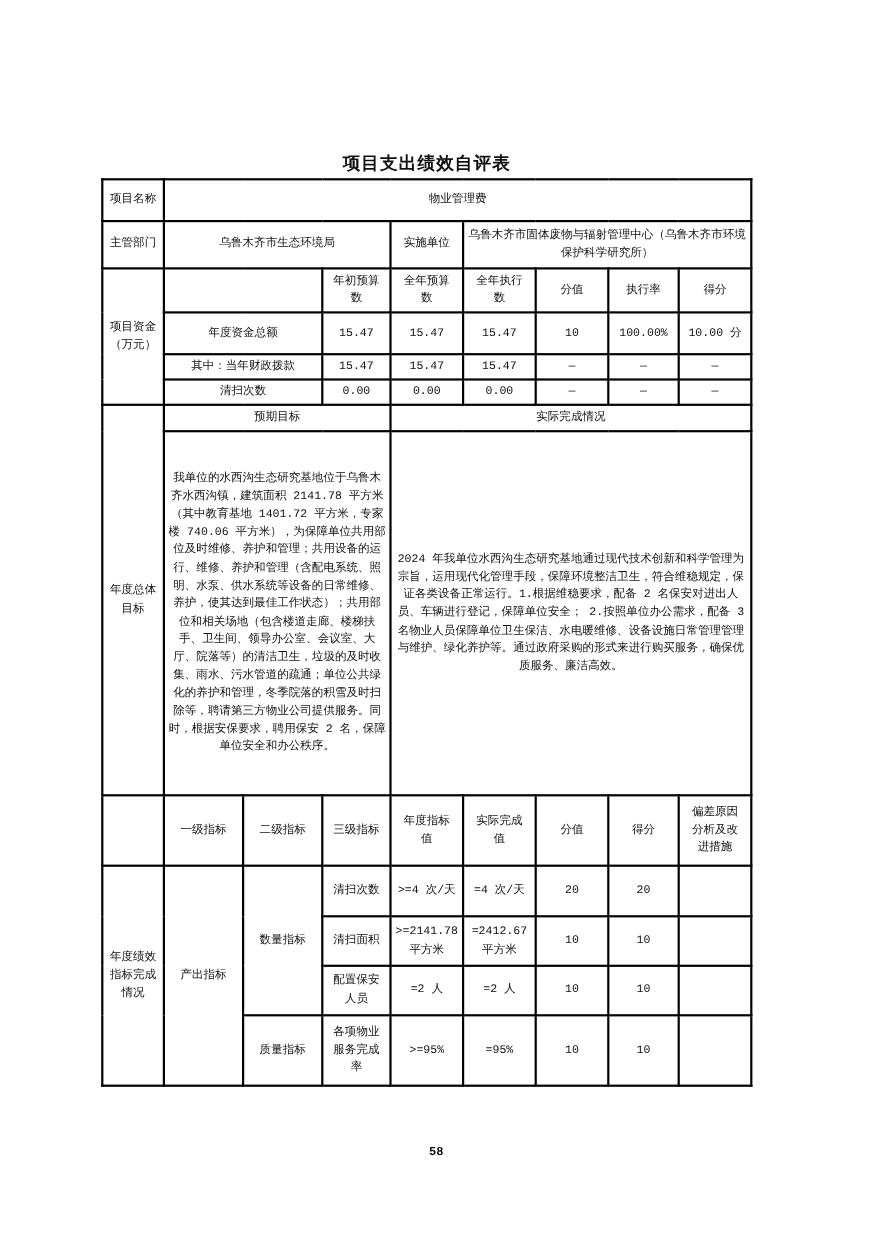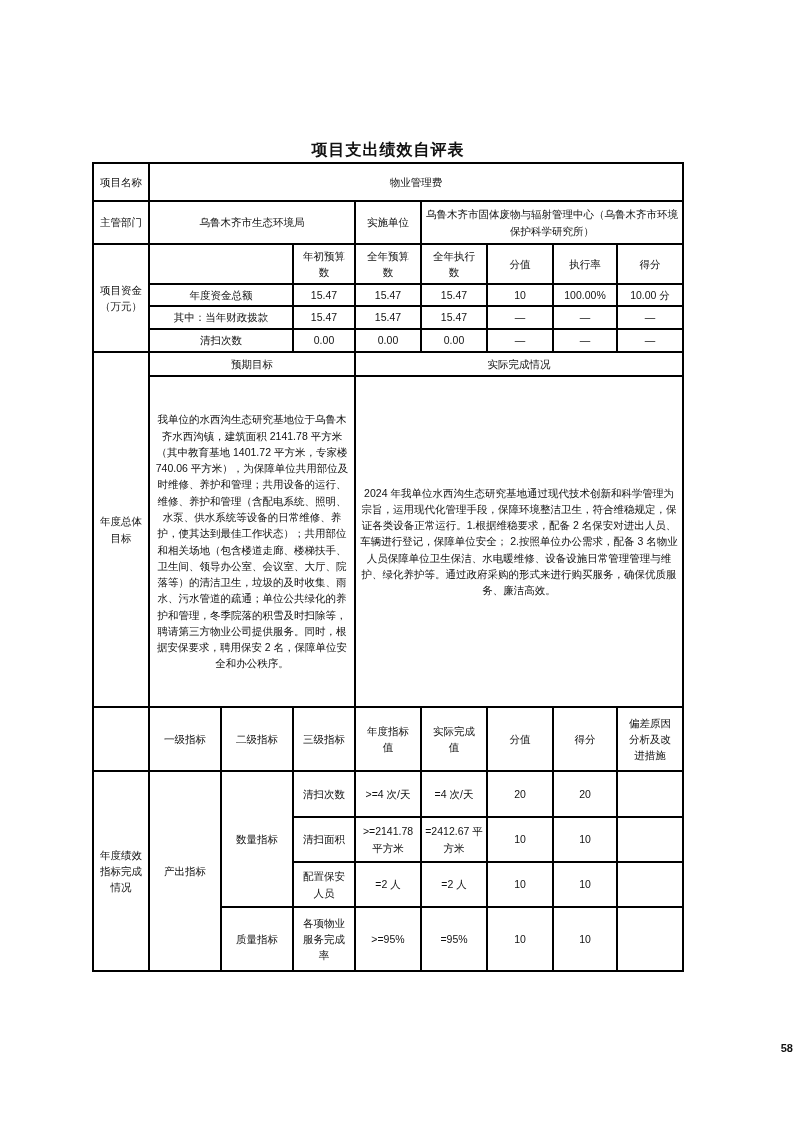--- a/index.html
+++ b/index.html
@@ -3,21 +3,21 @@
 <meta charset="utf-8">
 <style>
   * { margin: 0; padding: 0; box-sizing: border-box; }
   html, body { background: #e8e8e8; }
   .page {
     position: relative;
     width: 793px;
     height: 1122px;
     background: #ffffff;
     margin: 0 auto;
-    font-family: Liberation Sans, sans-serif;
+    font-family: Liberation Mono, monospace;
     color: #111;
     overflow: hidden;
   }
   .doc {
     position: absolute;
     left: 92px;
     top: 139px;
     width: 592px;
   }
   .doc-title {
@@ -56,21 +56,21 @@
     padding: 3px 6px;
     font-size: 11px;
     line-height: 20.7px;
   }
   td.num { font-size: 10px; padding: 1px 2px; }
   .page-number {
     position: absolute;
     top: 1042px;
     left: 0;
     width: 100%;
-    text-align: right;
+    text-align: center;
     font-size: 11px;
     font-weight: bold;
   }
 </style>
 </head>
 <body>
 
 <div class="page">
   <div class="doc">
 
@@ -106,21 +106,21 @@
         <td rowspan="4"><span class="w4">项目资金（万元）</span></td>
         <td colspan="2"></td>
         <td><span class="w4">年初预算数</span></td>
         <td><span class="w4">全年预算数</span></td>
         <td><span class="w4">全年执行数</span></td>
         <td>分值</td>
         <td>执行率</td>
         <td>得分</td>
       </tr>
 
-      <tr style="height:22px">
+      <tr style="height:38px">
         <td colspan="2">年度资金总额</td>
         <td class="num">15.47</td>
         <td class="num">15.47</td>
         <td class="num">15.47</td>
         <td class="num">10</td>
         <td class="num">100.00%</td>
         <td class="num">10.00 分</td>
       </tr>
 
       <tr style="height:23px">

